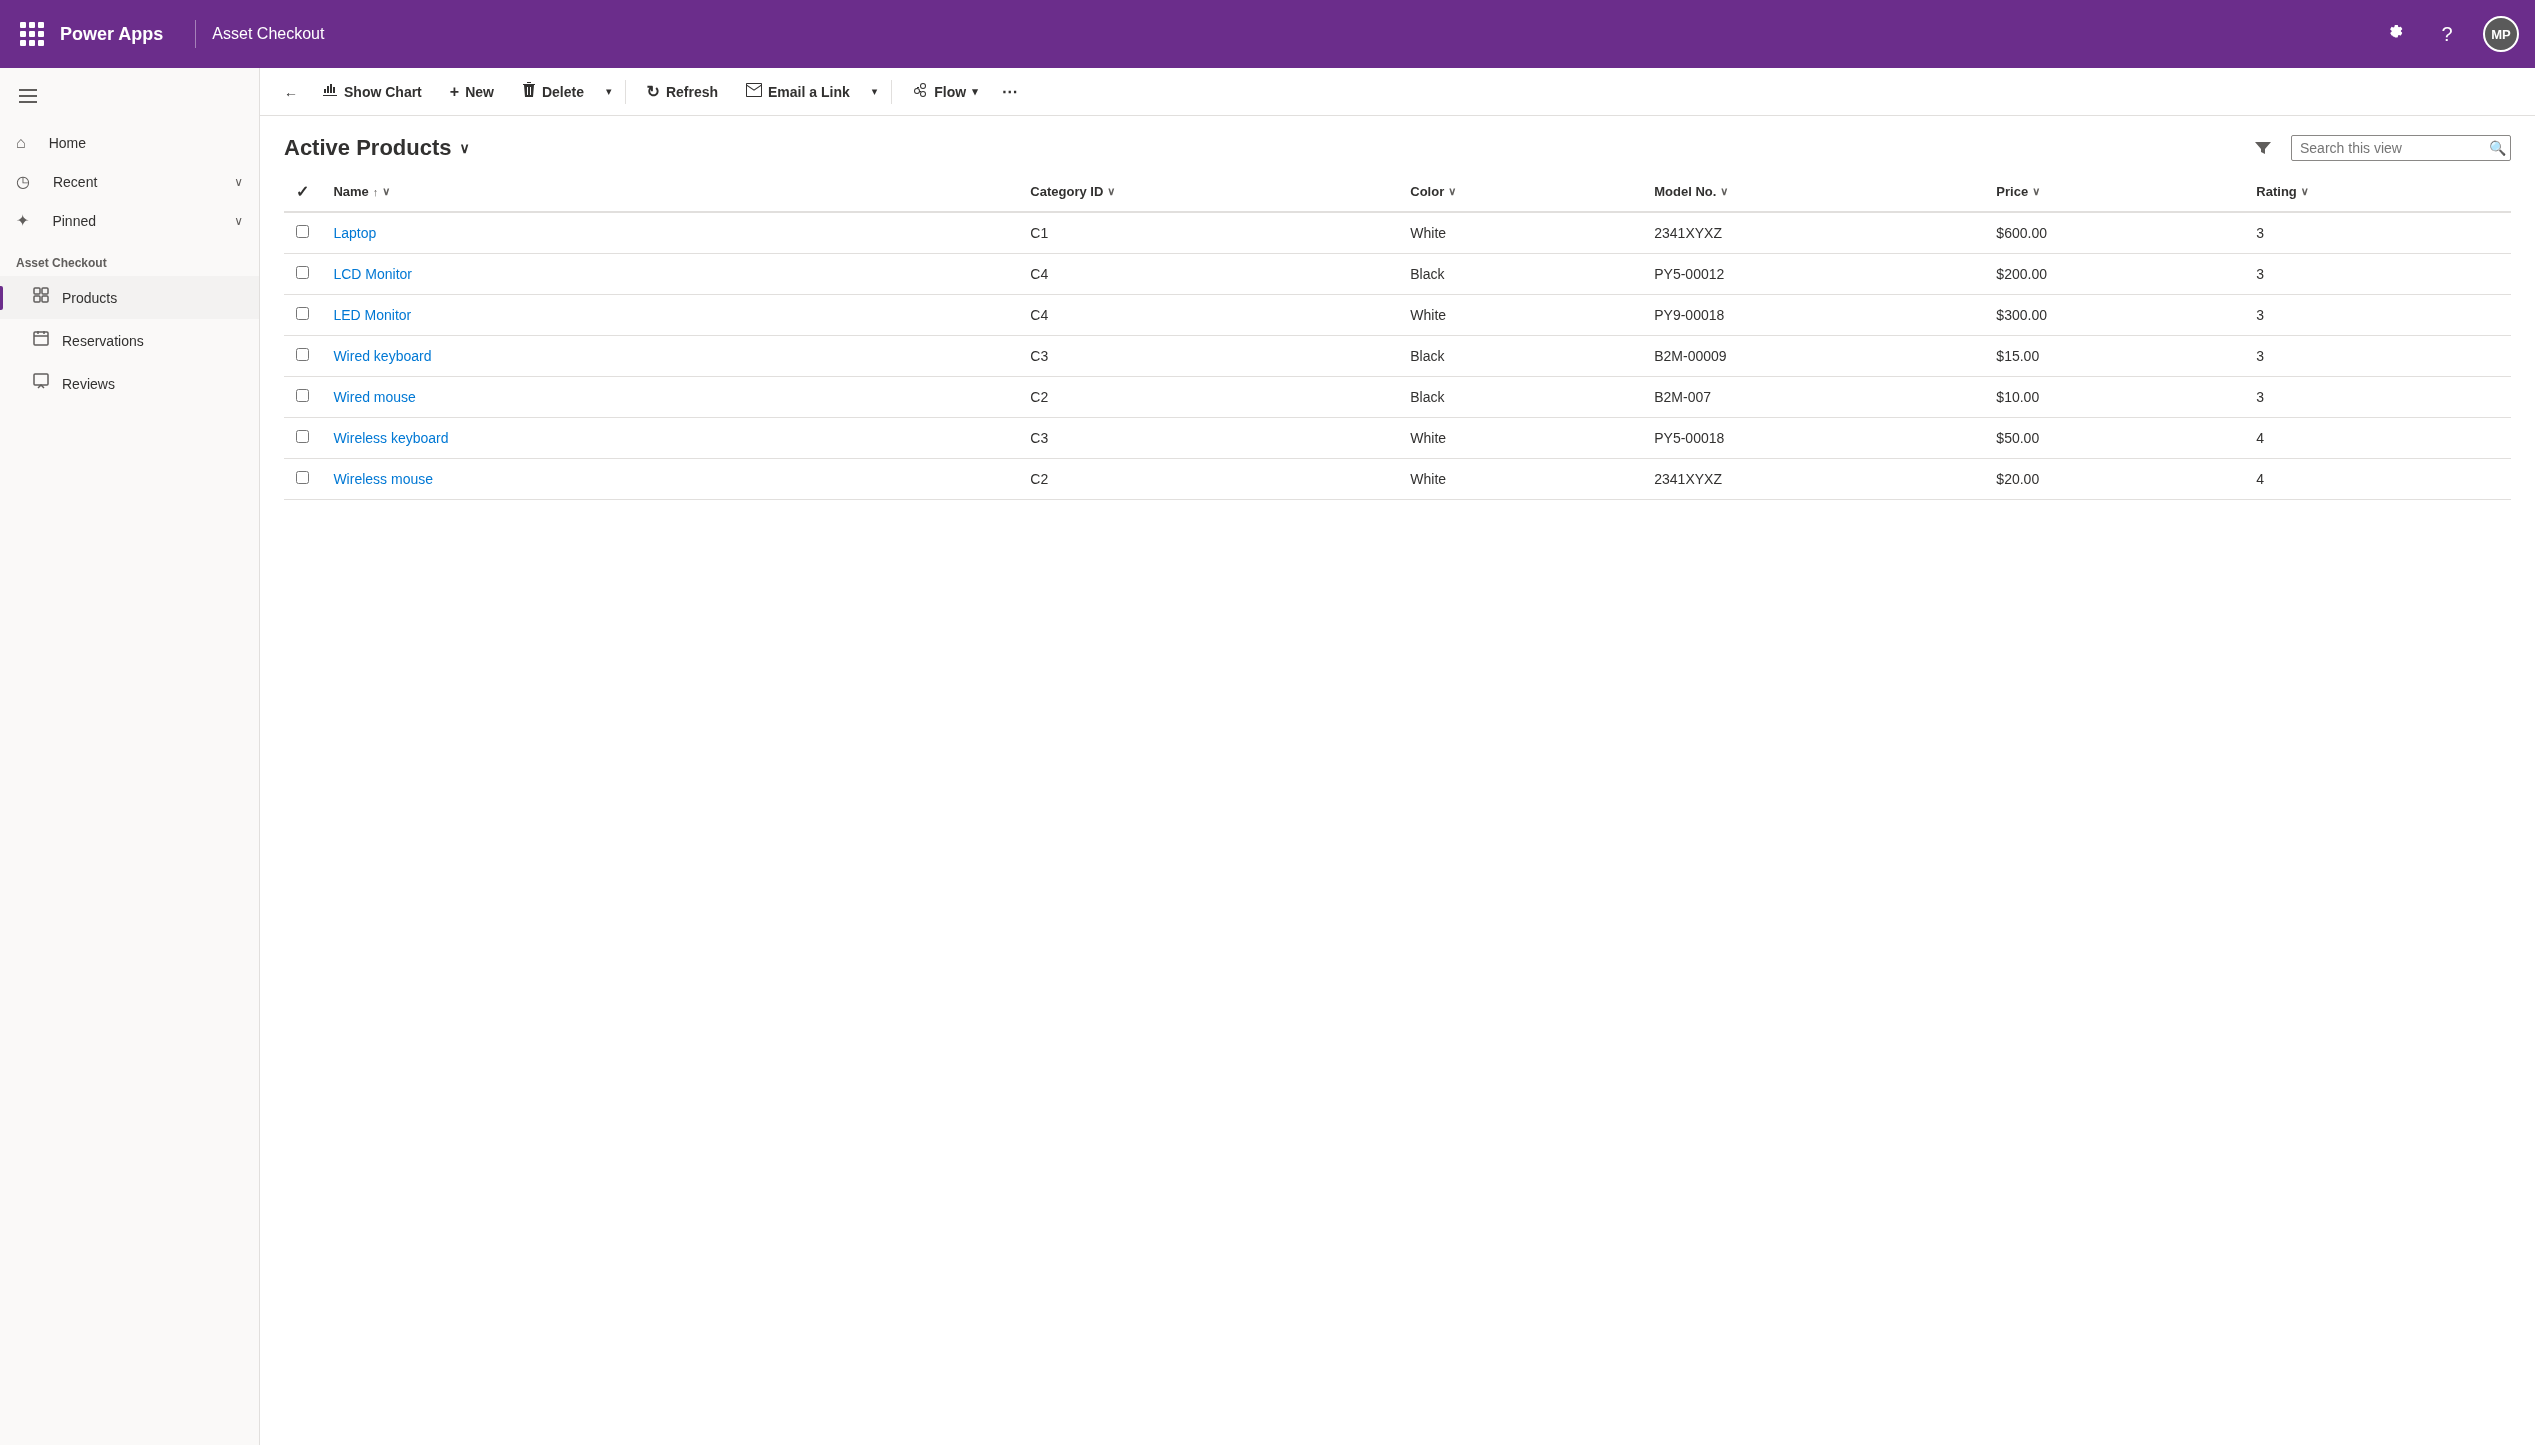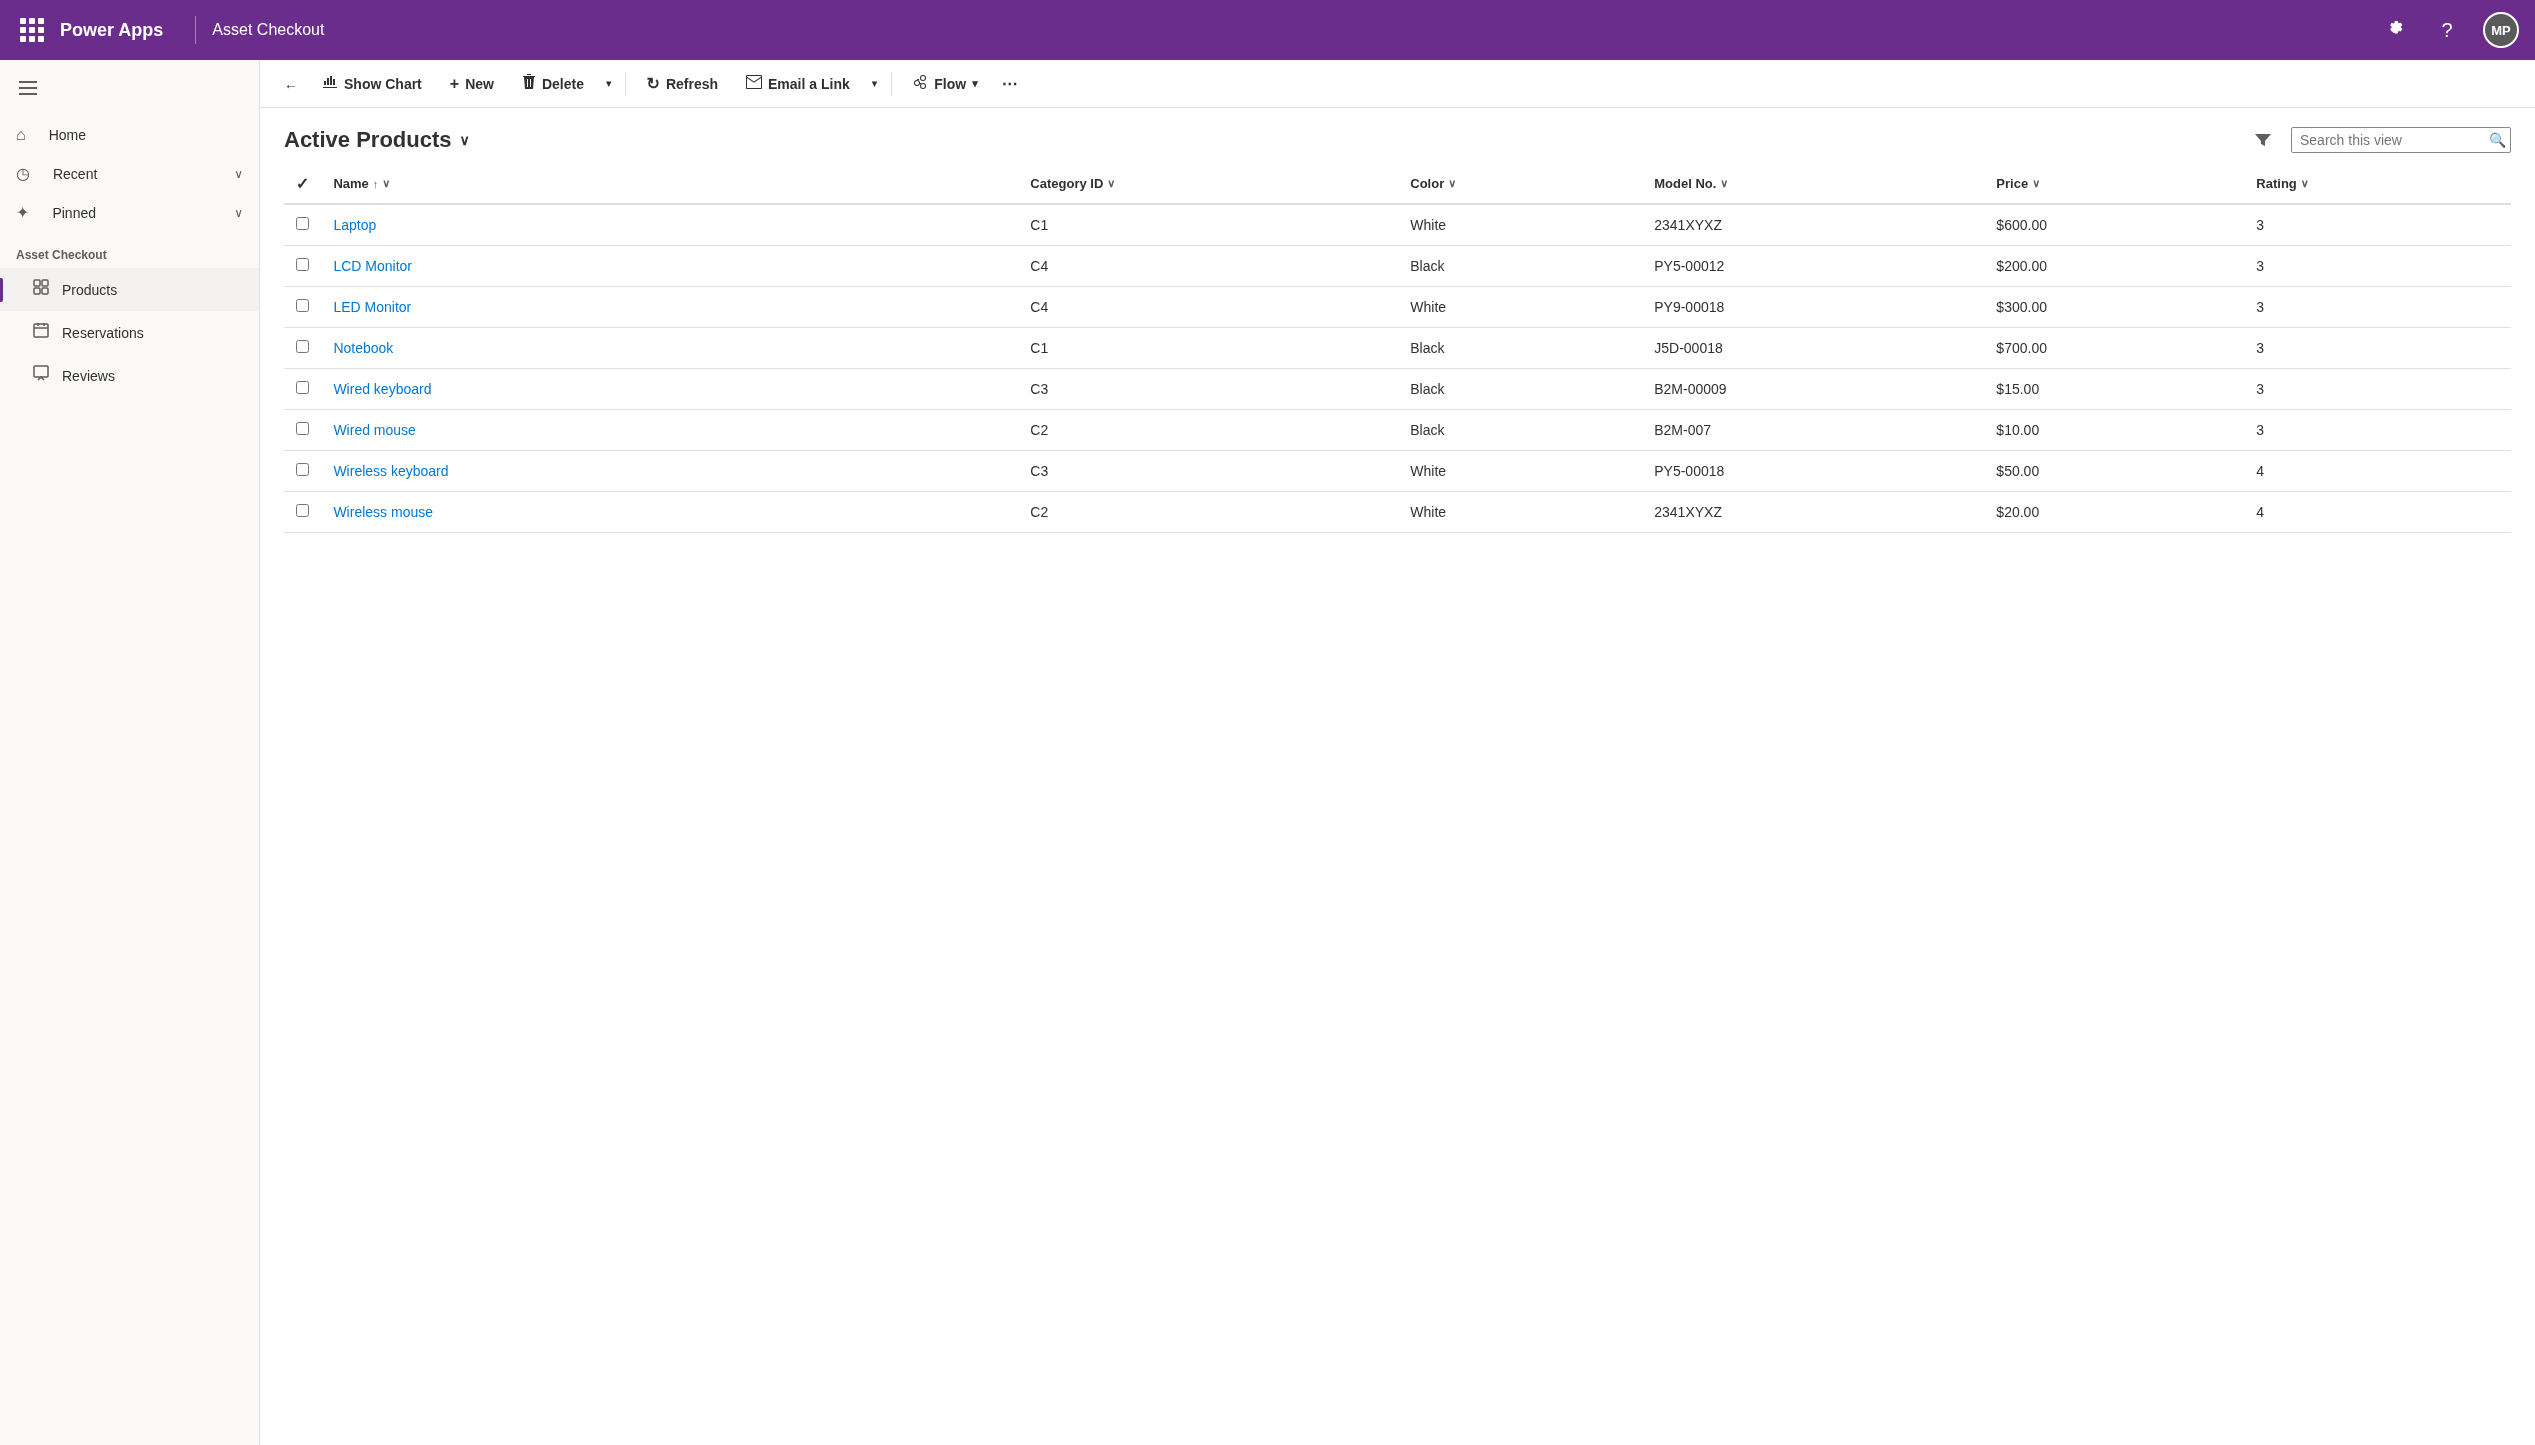--- a/index.html
+++ b/index.html
@@ -2,21 +2,21 @@
 <html><head>
   <meta charset="utf-8">
   <style>
     * { box-sizing: border-box; margin: 0; padding: 0; }
     body { font-family: 'Segoe UI', sans-serif; font-size: 14px; background: #f3f2f1; display: flex; flex-direction: column; height: 100vh; overflow: hidden; }
 
     
     .topbar {
       background: #6b2d8b;
       color: white;
-      height: 60px;
+      height: 68px;
       display: flex;
       align-items: center;
       padding: 0 16px;
       flex-shrink: 0;
     }
     .topbar-waffle {
       width: 32px; height: 32px;
       display: flex; align-items: center; justify-content: center;
       cursor: pointer; margin-right: 12px;
     }
@@ -430,33 +430,20 @@
       <td>White</td>
       <td>PY9-00018</td>
       <td>$300.00</td>
       <td>3</td>
     </tr>
             <tr>
       <td style="text-align:center;">
         <input type="checkbox" style="">
       </td>
       <td class="name-cell">
-        <a href="#">Notebook</a>
-      </td>
-      <td>C1</td>
-      <td>Black</td>
-      <td>J5D-00018</td>
-      <td>$700.00</td>
-      <td>3</td>
-    </tr>
-            <tr>
-      <td style="text-align:center;">
-        <input type="checkbox" style="">
-      </td>
-      <td class="name-cell">
         <a href="#">Wired keyboard</a>
       </td>
       <td>C3</td>
       <td>Black</td>
       <td>B2M-00009</td>
       <td>$15.00</td>
       <td>3</td>
     </tr>
             <tr>
       <td style="text-align:center;">

